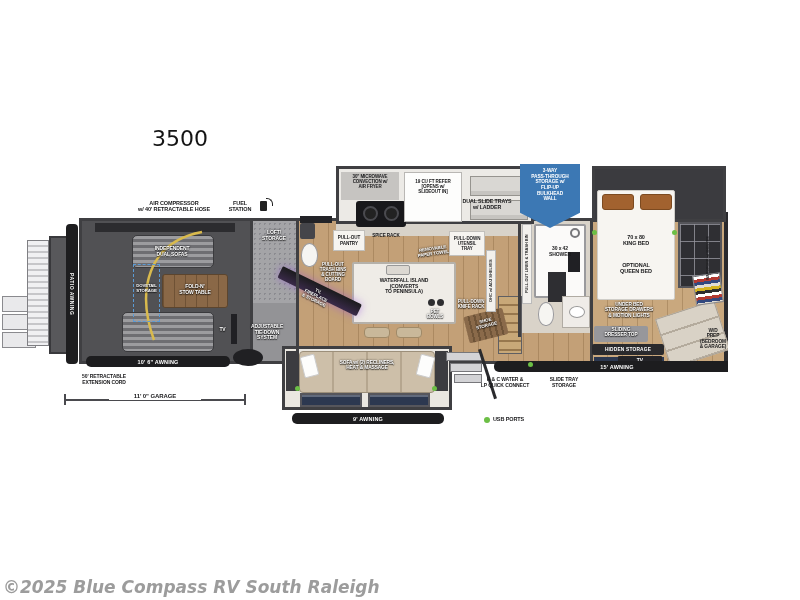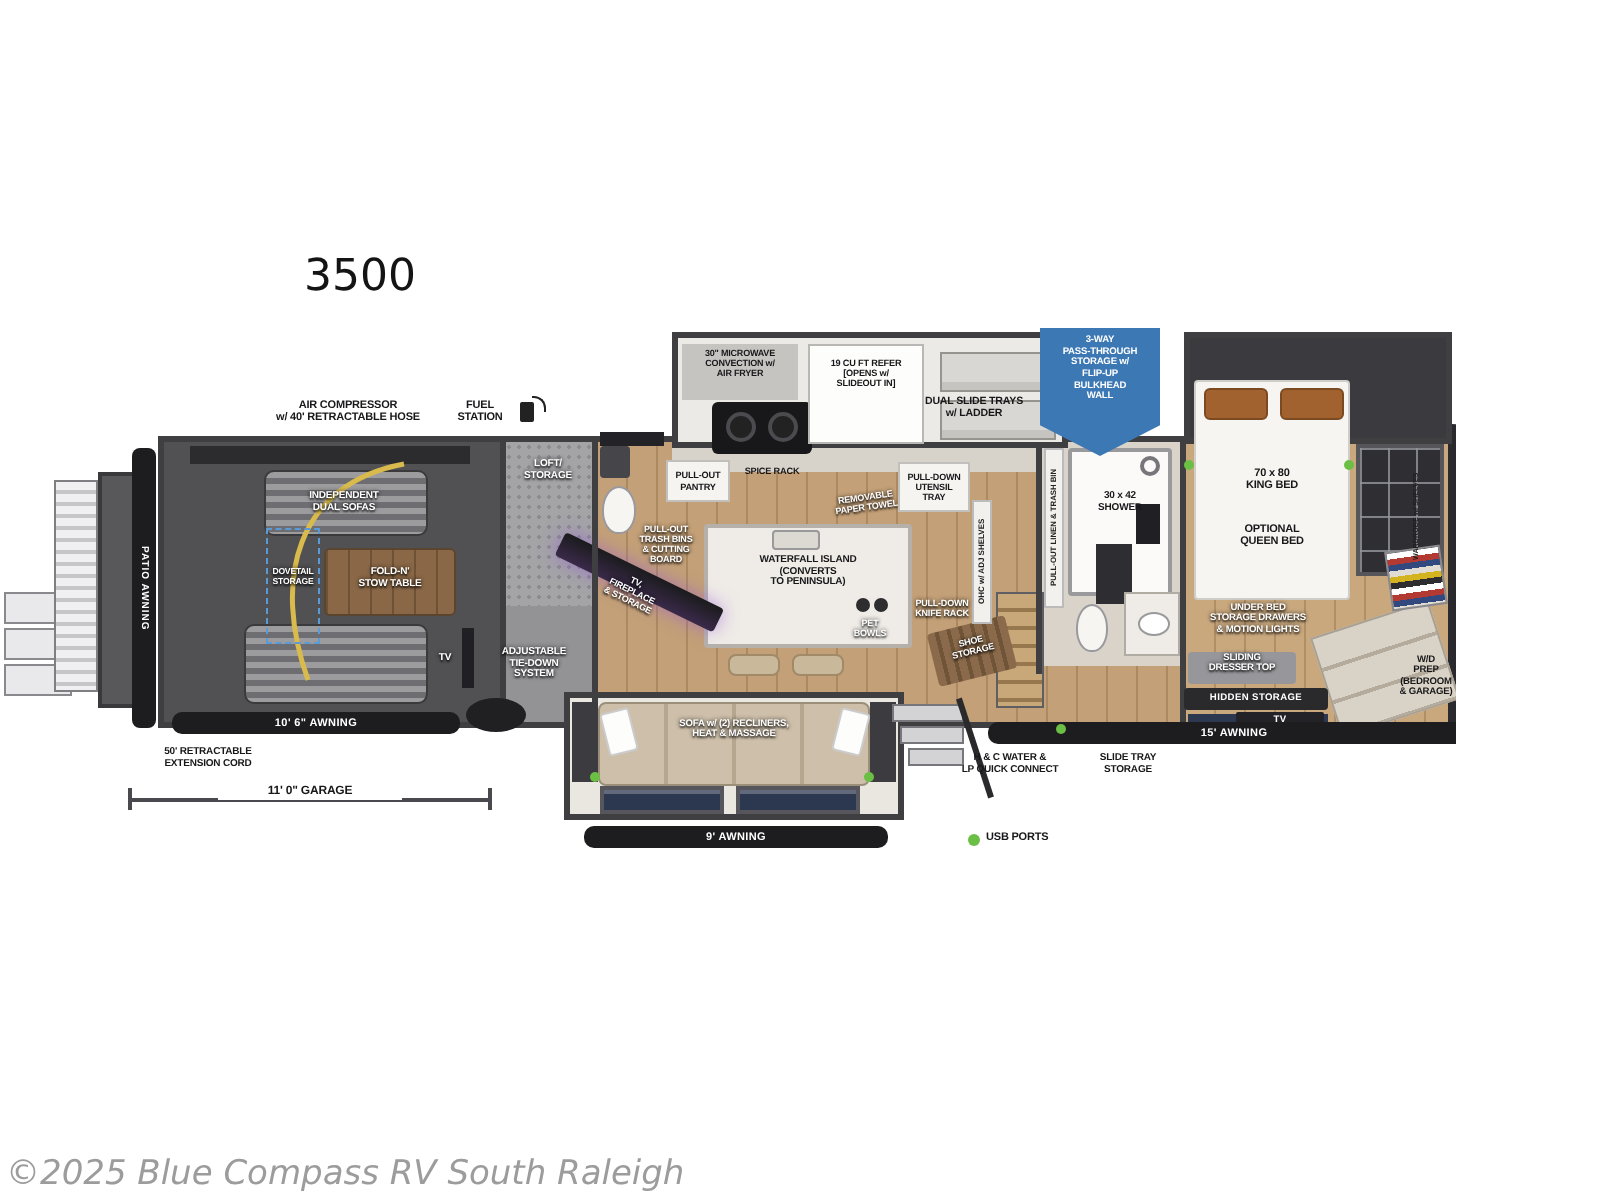--- a/index.html
+++ b/index.html
@@ -257,15 +257,15 @@
   </div>
   <div class="lbl" style="left:68px;top:374px;width:72px;font-size:5px;">50' RETRACTABLE
 EXTENSION CORD</div>
   <div class="abs" style="left:64px;top:393px;width:182px;height:13px;z-index:5;">
     <div class="abs" style="left:0;top:6px;width:182px;height:1.5px;background:#4a4a4e;"></div>
     <div class="abs" style="left:0;top:1px;width:2px;height:11px;background:#4a4a4e;"></div>
     <div class="abs" style="left:180px;top:1px;width:2px;height:11px;background:#4a4a4e;"></div>
     <div class="lbl" style="left:45px;top:0px;width:92px;font-size:6px;background:#fff;">11' 0" GARAGE</div>
   </div>
 
-  <div class="abs" style="left:3px;top:577px;font-family:'DejaVu Sans',sans-serif;font-style:italic;font-weight:normal;
+  <div class="abs" style="left:3px;top:577px;font-family:'DejaVu Sans',sans-serif;font-style:italic;font-weight:bold;
               font-size:17px;color:var(--copyright_gray);">©2025 Blue Compass RV South Raleigh</div>
 </div>
 
 </body></html>

